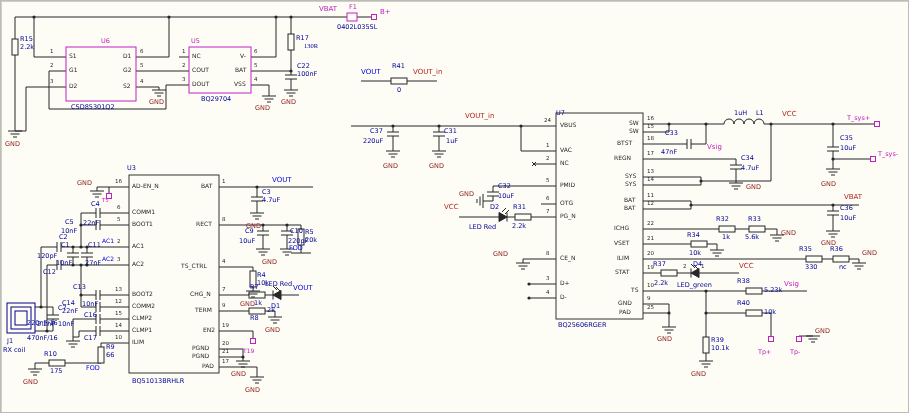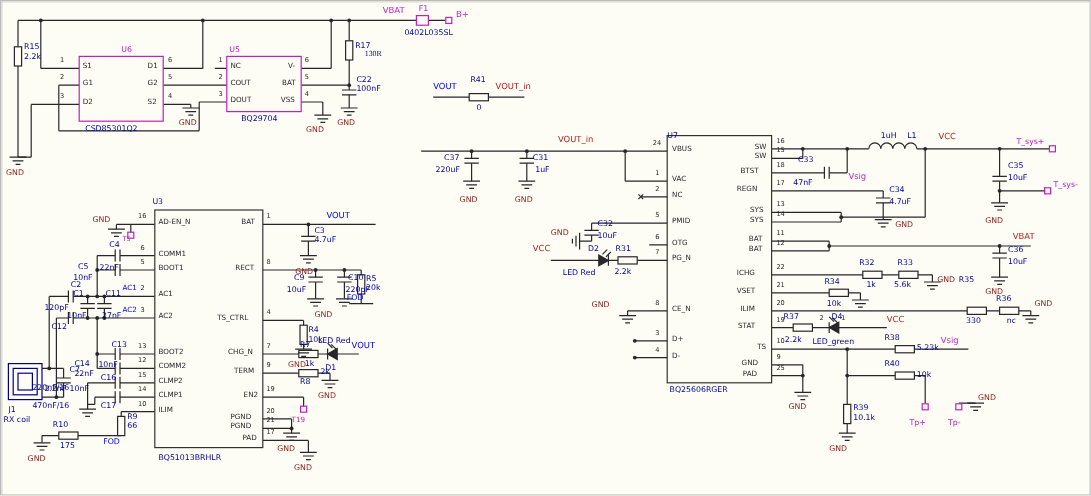--- a/index.html
+++ b/index.html
@@ -299,21 +299,21 @@
       <span class="lbl" style="left: 60px; top: 241px; color: rgb(0, 0, 154); font-size: 6.5px;">C1</span>
       <span class="lbl" style="left: 55px; top: 259px; color: rgb(0, 0, 154); font-size: 6.5px;">10nF</span>
       <span class="lbl" style="left: 87px; top: 241px; color: rgb(0, 0, 154); font-size: 6.5px;">C11</span>
       <span class="lbl" style="left: 84px; top: 259px; color: rgb(0, 0, 154); font-size: 6.5px;">27nF</span>
       <span class="lbl" style="left: 46px; top: 233px; color: rgb(0, 0, 154); font-size: 6.5px; margin-left: 12px;">C2</span>
       <span class="lbl" style="left: 36px; top: 252px; color: rgb(0, 0, 154); font-size: 6.5px;">120pF</span>
       <span class="lbl" style="left: 42px; top: 268px; color: rgb(0, 0, 154); font-size: 6.5px;">C12</span>
       <span class="lbl" style="left: 36px; top: 276px; color: rgb(0, 0, 154); font-size: 6.5px; margin-top: 44px;">2.2nF</span>
       <span class="lbl" style="left: 57px; top: 304px; color: rgb(0, 0, 154); font-size: 6.5px;">C7</span>
       <span class="lbl" style="left: 57px; top: 320px; color: rgb(0, 0, 154); font-size: 6.5px;">10nF</span>
-      <span class="lbl" style="left: 92px; top: 283px; color: rgb(0, 0, 154); font-size: 6.5px;">C13</span>
+      <span class="lbl" style="left: 72px; top: 283px; color: rgb(0, 0, 154); font-size: 6.5px;">C13</span>
       <span class="lbl" style="left: 81px; top: 300px; color: rgb(0, 0, 154); font-size: 6.5px;">10nF</span>
       <span class="lbl" style="left: 61px; top: 299px; color: rgb(0, 0, 154); font-size: 6.5px;">C14</span>
       <span class="lbl" style="left: 61px; top: 307px; color: rgb(0, 0, 154); font-size: 6.5px;">22nF</span>
       <span class="lbl" style="left: 83px; top: 311px; color: rgb(0, 0, 154); font-size: 6.5px;">C16</span>
       <span class="lbl" style="left: 26px; top: 319px; color: rgb(0, 0, 154); font-size: 6.5px; text-align: center;">220nF/16</span>
       <span class="lbl" style="left: 83px; top: 334px; color: rgb(0, 0, 154); font-size: 6.5px;">C17</span>
       <span class="lbl" style="left: 26px; top: 334px; color: rgb(0, 0, 154); font-size: 6.5px;">470nF/16</span>
       <span class="lbl" style="left: 105px; top: 343px; color: rgb(0, 0, 154); font-size: 6.5px;">R9</span>
       <span class="lbl" style="left: 105px; top: 351px; color: rgb(0, 0, 154); font-size: 6.5px;">66</span>
       <span class="lbl" style="left: 43px; top: 350px; color: rgb(0, 0, 154); font-size: 6.5px;">R10</span>
@@ -432,21 +432,21 @@
       <span class="lbl" style="left: 839px; top: 204px; color: rgb(0, 0, 154); font-size: 6.5px;">C36</span>
       <span class="lbl" style="left: 839px; top: 214px; color: rgb(0, 0, 154); font-size: 6.5px;">10uF</span>
       <span class="lbl" style="left: 820px; top: 239px; color: rgb(139, 26, 26); font-size: 6.5px;">GND</span>
       <span class="lbl" style="left: 715px; top: 215px; color: rgb(0, 0, 154); font-size: 6.5px;">R32</span>
       <span class="lbl" style="left: 721px; top: 233px; color: rgb(0, 0, 154); font-size: 6.5px;">1k</span>
       <span class="lbl" style="left: 747px; top: 215px; color: rgb(0, 0, 154); font-size: 6.5px;">R33</span>
       <span class="lbl" style="left: 744px; top: 233px; color: rgb(0, 0, 154); font-size: 6.5px;">5.6k</span>
       <span class="lbl" style="left: 780px; top: 229px; color: rgb(139, 26, 26); font-size: 6.5px;">GND</span>
       <span class="lbl" style="left: 686px; top: 231px; color: rgb(0, 0, 154); font-size: 6.5px;">R34</span>
       <span class="lbl" style="left: 688px; top: 249px; color: rgb(0, 0, 154); font-size: 6.5px;">10k</span>
-      <span class="lbl" style="left: 798px; top: 229px; color: rgb(0, 0, 154); font-size: 6.5px;">R35</span>
+      <span class="lbl" style="left: 798px; top: 245px; color: rgb(0, 0, 154); font-size: 6.5px;">R35</span>
       <span class="lbl" style="left: 804px; top: 263px; color: rgb(0, 0, 154); font-size: 6.5px;">330</span>
       <span class="lbl" style="left: 829px; top: 245px; color: rgb(0, 0, 154); font-size: 6.5px;">R36</span>
       <span class="lbl" style="left: 838px; top: 263px; color: rgb(0, 0, 154); font-size: 6.5px;">nc</span>
       <span class="lbl" style="left: 861px; top: 249px; color: rgb(139, 26, 26); font-size: 6.5px;">GND</span>
       <span class="lbl" style="left: 652px; top: 260px; color: rgb(0, 0, 154); font-size: 6.5px;">R37</span>
       <span class="lbl" style="left: 653px; top: 279px; color: rgb(0, 0, 154); font-size: 6.5px;">2.2k</span>
       <span class="lbl" style="left: 692px; top: 260px; color: rgb(0, 0, 154); font-size: 6.5px;">D4</span>
       <span class="lbl" style="left: 676px; top: 281px; color: rgb(0, 0, 154); font-size: 6.5px;">LED_green</span>
       <span class="lbl" style="left: 682px; top: 263px; color: rgb(38, 38, 43); font-size: 5.5px;">2</span>
       <span class="lbl" style="left: 700px; top: 263px; color: rgb(38, 38, 43); font-size: 5.5px;">1</span>

